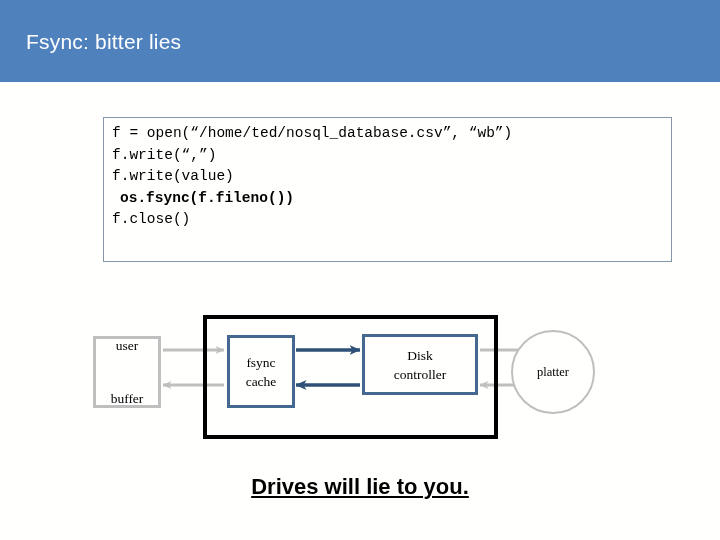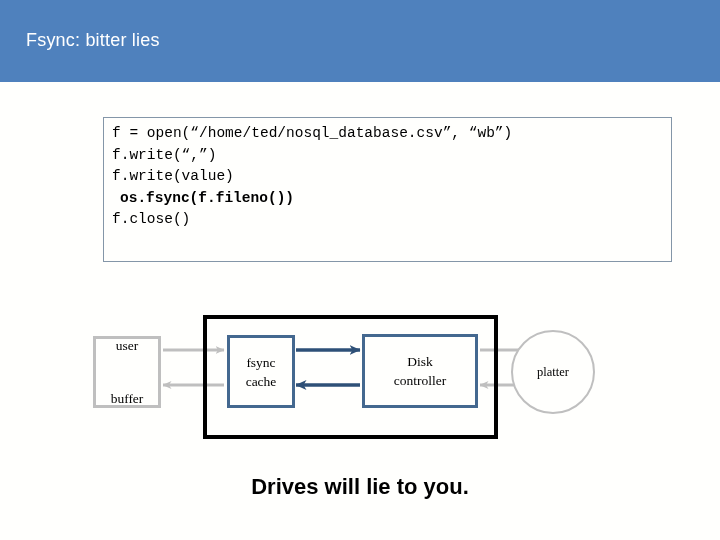--- a/index.html
+++ b/index.html
@@ -21,21 +21,21 @@
     left: 0;
     top: 0;
     width: 720px;
     height: 82px;
     background: #4f81bd;
   }
   #slide-title {
     position: absolute;
     left: 26px;
     top: 30px;
-    font-size: 18px;
+    font-size: 21px;
     color: #ffffff;
     font-family: "Liberation Sans", sans-serif;
     letter-spacing: 0.2px;
     white-space: nowrap;
   }
 
   
   #code-block {
     position: absolute;
     left: 103px;
@@ -107,21 +107,21 @@
     left: 227px;
     top: 335px;
     width: 68px;
     height: 73px;
     border: 3px solid #44688f;
   }
   #box-disk-controller {
     left: 362px;
     top: 334px;
     width: 116px;
-    height: 74px;
+    height: 61px;
     border: 3px solid #44688f;
     align-items: center;
   }
   #shape-platter {
     left: 511px;
     top: 330px;
     width: 84px;
     height: 84px;
     border: 2px solid #bfbfbf;
     border-radius: 50%;
@@ -132,20 +132,21 @@
   #caption {
     position: absolute;
     left: 0;
     top: 474px;
     width: 720px;
     text-align: center;
     font-family: "Liberation Sans", sans-serif;
     font-size: 22px;
     font-weight: bold;
     color: #000000;
+    text-decoration: underline;
   }
 </style>
 </head>
 <body>
 
 <div id="header-banner"></div>
 <div id="slide-title">Fsync: bitter lies</div>
 
 <div id="code-block">
   <div class="code-line">f = open(“/home/ted/nosql_database.csv”, “wb”)</div>

